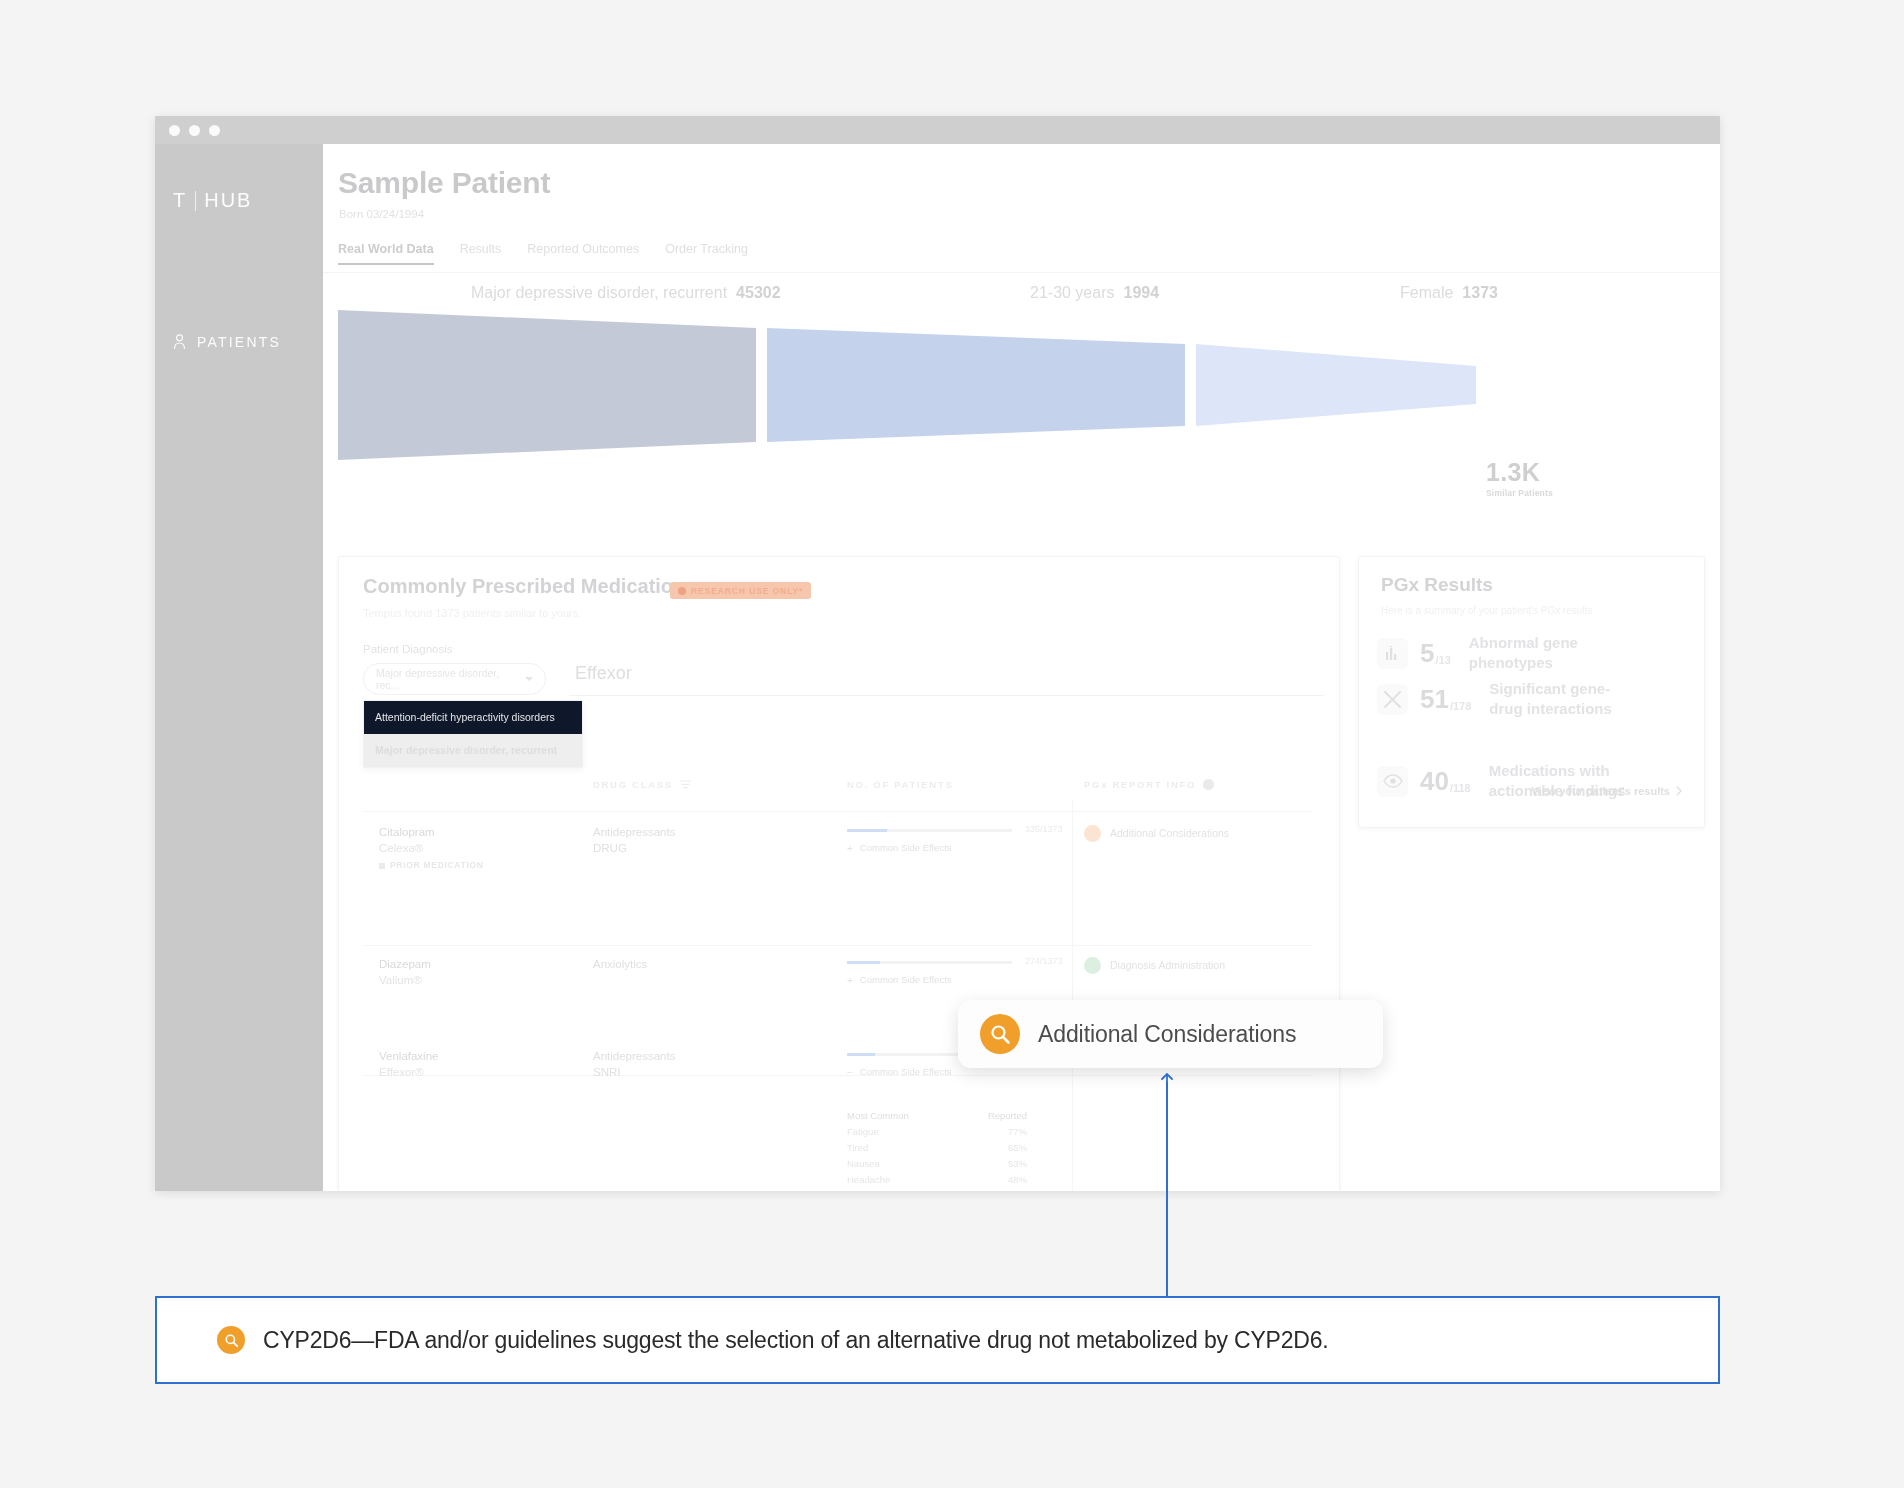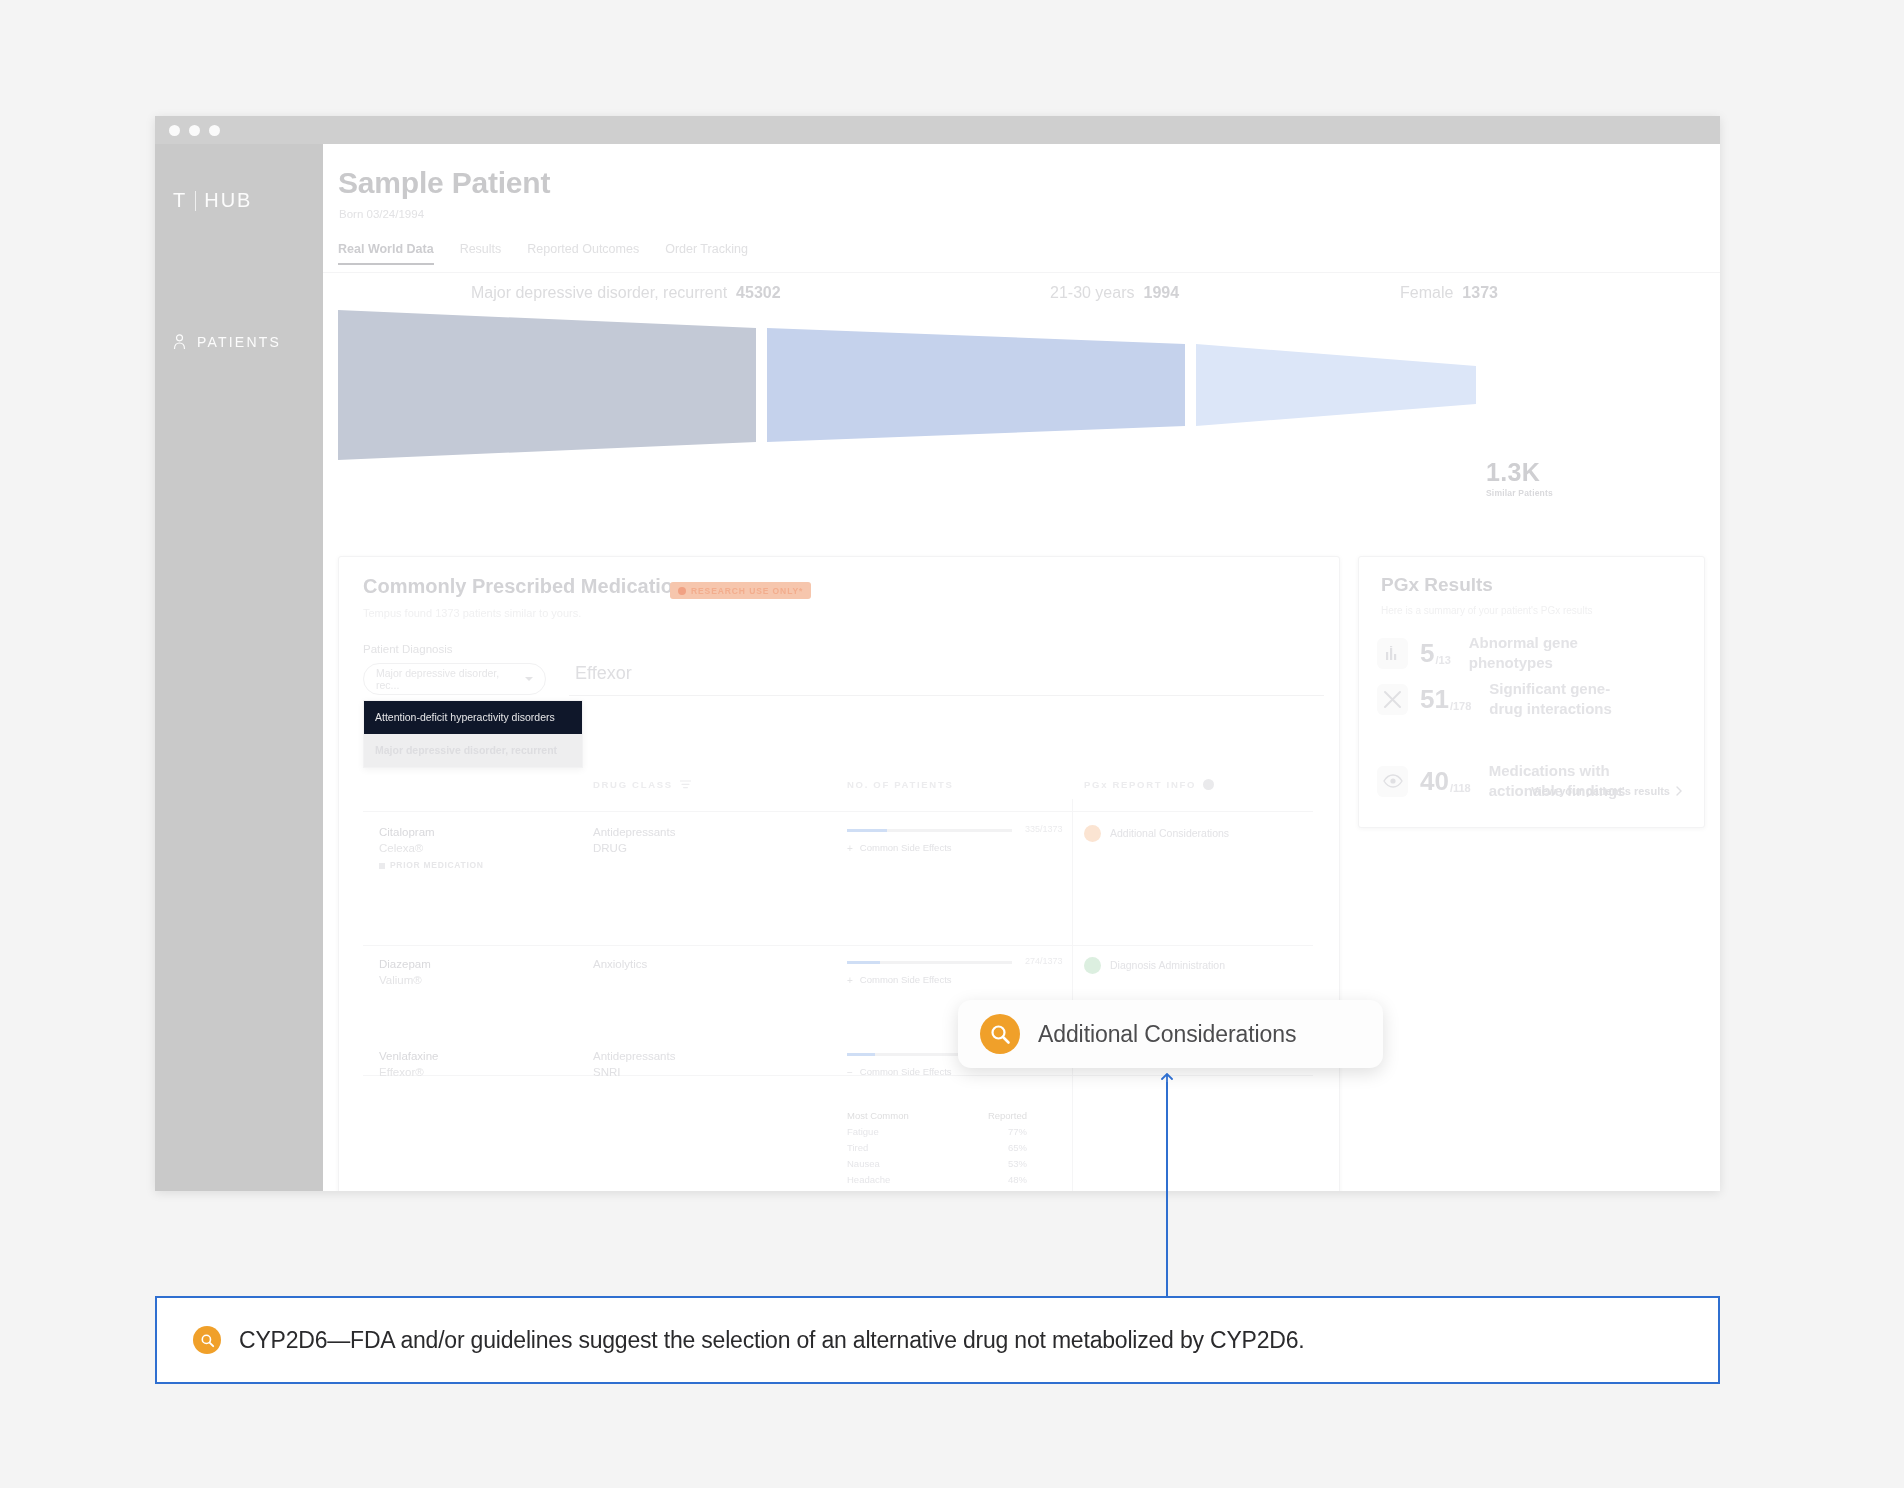--- a/index.html
+++ b/index.html
@@ -207,21 +207,21 @@
     position:absolute;left:1159px;top:1073px;width:16px;height:14px;z-index:41;
   }
   .leader{
     position:absolute;left:1166px;top:1082px;width:2px;height:214px;background:#2f6fd0;
     z-index:5;
   }
   
   .callout{
     position:absolute;left:155px;top:1296px;width:1565px;height:88px;
     background:#ffffff;border:2px solid #2f6fd0;box-sizing:border-box;
-    display:flex;align-items:center;gap:18px;padding-left:36px;
+    display:flex;align-items:center;gap:18px;padding-left:60px;
   }
   .co-ico{
     width:28px;height:28px;border-radius:50%;background:#f0a02a;
     display:flex;align-items:center;justify-content:center;flex:none;
   }
   .co-text{font-size:23px;color:#2a2a2c;letter-spacing:-.2px;}
 </style>
 </head>
 <body>
 
@@ -261,21 +261,21 @@
       <div class="tab">Reported Outcomes</div>
       <div class="tab">Order Tracking</div>
     </div>
     <div class="hr-top"></div>
 
     <div class="funnel-wrap">
 
       <div class="f-label" style="left:148px;top:4px;">
         <span>Major depressive disorder, recurrent</span><b>45302</b>
       </div>
-      <div class="f-label" style="left:707px;top:4px;margin-left:20px;">
+      <div class="f-label" style="left:707px;top:4px;">
         <span>21-30 years</span><b>1994</b>
       </div>
       <div class="f-label" style="left:1077px;top:4px;">
         <span>Female</span><b>1373</b>
       </div>
 
       <div class="f-seg" style="left:15px;top:30px;">
         <svg width="418" height="150" viewBox="0 0 418 150">
           <polygon points="0,0 418,18 418,132 0,150" fill="#c3c9d6"></polygon>
         </svg>

